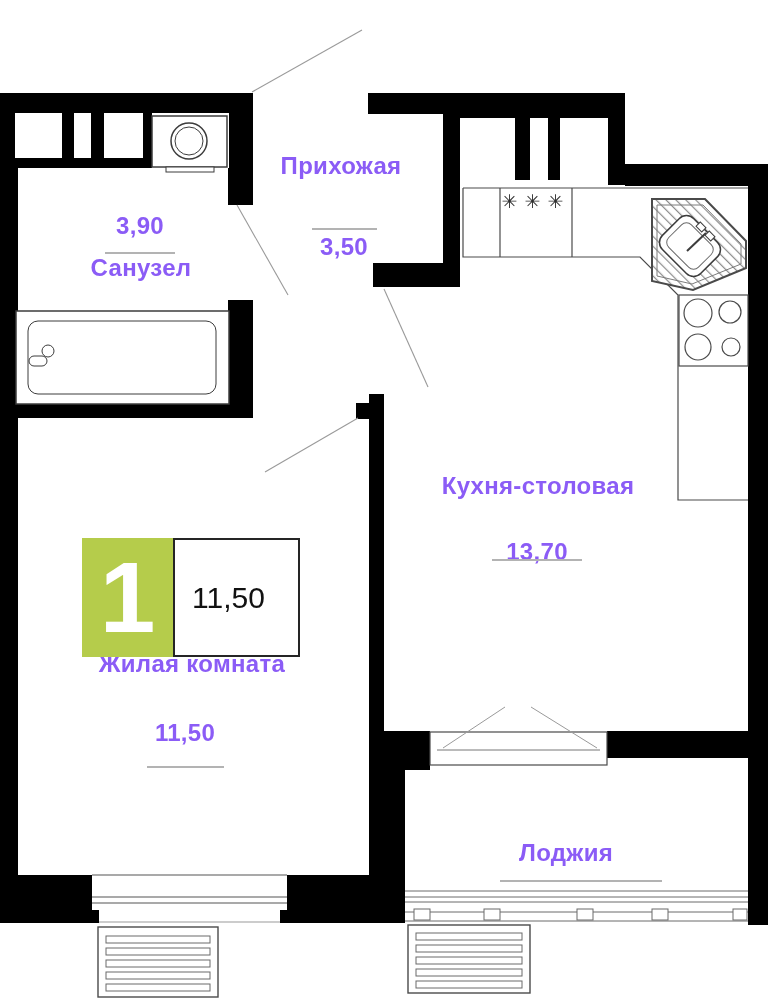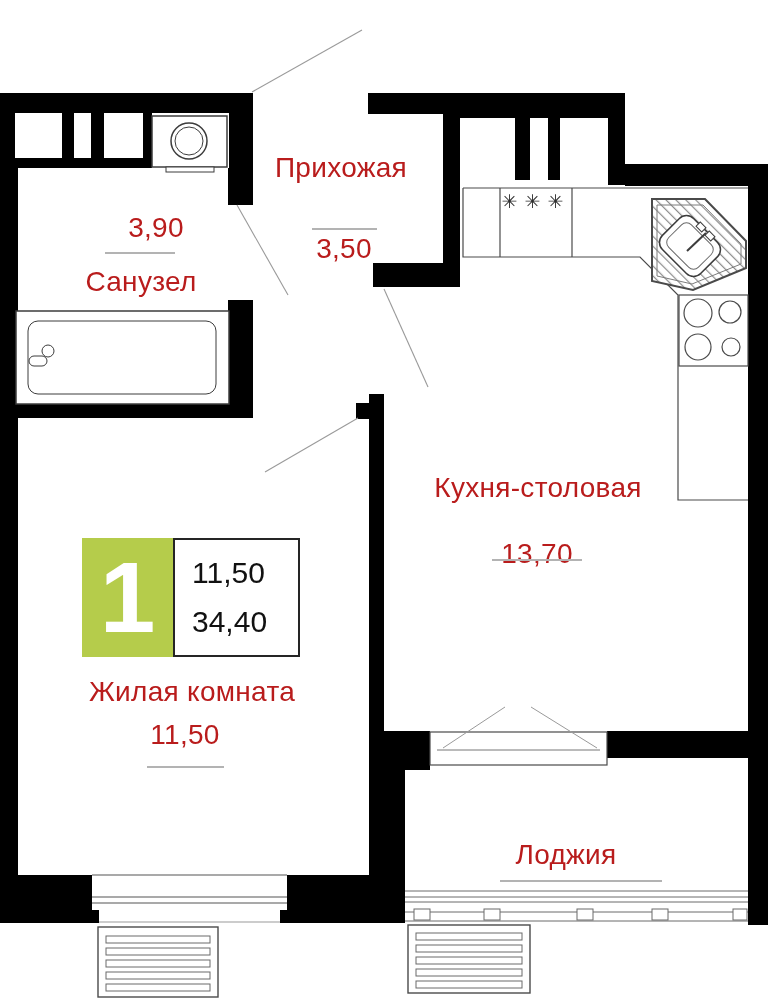--- a/index.html
+++ b/index.html
@@ -3,21 +3,21 @@
 <meta charset="utf-8">
 <style>
   html,body{margin:0;padding:0;background:#ffffff;}
   .plan{
     position:relative;width:770px;height:1000px;background:#ffffff;overflow:hidden;
     font-family:"Liberation Sans", sans-serif;
   }
   .plan svg{position:absolute;left:0;top:0;}
   .lbl{
     position:absolute;transform:translateX(-50%);
-    font-size:28px;font-weight:400;color:#b91c1c;line-height:1;
+    font-size:24px;font-weight:700;color:#8b5cf6;line-height:1;
     white-space:nowrap;letter-spacing:.3px;
   }
   .underline{position:absolute;height:2px;background:#b3b3b3;}
   .asterisks{
     position:absolute;left:536px;top:190px;transform:translateX(-50%);
     font-family:"DejaVu Sans", sans-serif;font-size:19px;letter-spacing:7px;color:#2e2e2e;
   }
   .badge{position:absolute;left:82px;top:538px;width:218px;height:119px;display:flex;}
   .badge-green{
     width:91px;height:119px;display:flex;align-items:center;justify-content:center;
@@ -161,42 +161,41 @@
     </g>
 
     <g stroke="#9a9a9a" stroke-width="1.1">
       <line x1="252" y1="92" x2="362" y2="30"></line>
       <line x1="237" y1="205" x2="288" y2="295"></line>
       <line x1="384" y1="289" x2="428" y2="387"></line>
       <line x1="358" y1="418" x2="265" y2="472"></line>
     </g>
   </svg>
 
-  <div class="lbl" style="left:156px;top:214px;">3,90</div>
+  <div class="lbl" style="left:140px;top:214px;">3,90</div>
   <div class="underline" style="left:105px;top:252px;width:70px;"></div>
-  <div class="lbl" style="left:141px;top:256px;margin-top:12px;">Санузел</div>
+  <div class="lbl" style="left:141px;top:256px;">Санузел</div>
 
   <div class="lbl" style="left:341px;top:154px;">Прихожая</div>
   <div class="lbl" style="left:344px;top:191px;margin-top:44px;">3,50</div>
   <div class="underline" style="left:312px;top:228px;width:65px;"></div>
 
   <div class="asterisks">✳✳✳</div>
 
   <div class="lbl" style="left:538px;top:474px;">Кухня-столовая</div>
   <div class="lbl" style="left:537px;top:540px;">13,70</div>
   <div class="underline" style="left:492px;top:559px;width:90px;"></div>
 
-  <div class="lbl" style="left:192px;top:678px;text-align:center;">Жилая комната</div>
+  <div class="lbl" style="left:192px;top:652px;text-align:center;">Жилая комната</div>
   <div class="lbl" style="left:185px;top:721px;">11,50</div>
   <div class="underline" style="left:147px;top:766px;width:77px;"></div>
 
   <div class="lbl" style="left:566px;top:797px;margin-top:44px;">Лоджия</div>
   <div class="underline" style="left:500px;top:880px;width:162px;"></div>
 
   <div class="badge">
     <div class="badge-green" style="background: rgb(181, 204, 75);">1</div>
     <div class="badge-nums">
       <span>11,50</span>
-      <span>34,40</span>
     </div>
   </div>
 
 </div>
 
 </body></html>

